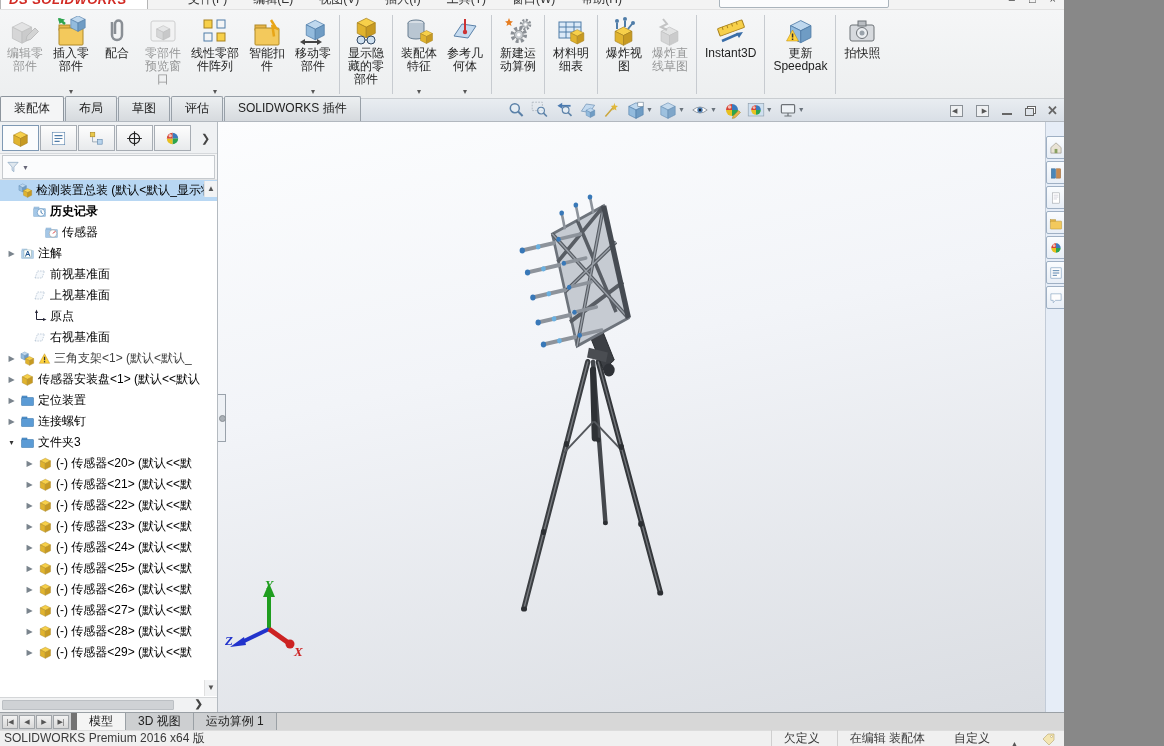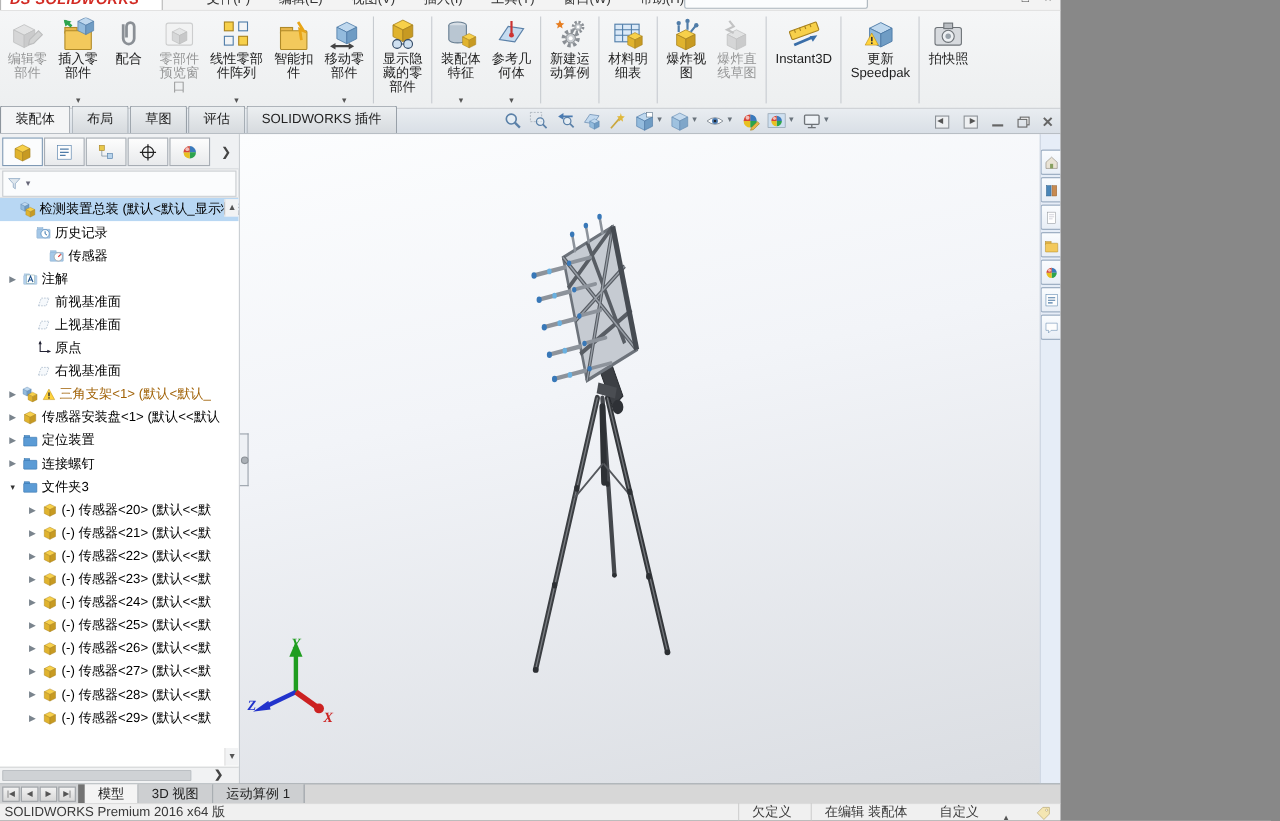--- a/index.html
+++ b/index.html
@@ -1,17 +1,17 @@
 <!DOCTYPE html>
 <html><head>
 <meta charset="utf-8">
 <style>
   html,body{margin:0;padding:0;background:#888;}
   *{box-sizing:border-box;}
-  #app{width:964px;height:746px;position:relative;background:#f0f1f2;overflow:hidden;
+  #app{width:1064px;height:746px;position:relative;background:#f0f1f2;overflow:hidden;
        font-family:"Liberation Sans",sans-serif;display:flex;flex-direction:column;}
 
   
   .titlebar{height:10px;background:#f3f3f3;overflow:hidden;position:relative;flex:0 0 auto;border-bottom:1px solid #e2e2e2;}
   .tb-inner{display:flex;align-items:center;height:24px;margin-top:-13px;}
   .logo-box{width:148px;height:24px;background:#fff;border:1px solid #b5b5b5;display:flex;align-items:center;padding-left:8px;flex:0 0 auto;}
   .logo-text{color:#d22a23;font-weight:bold;font-style:italic;font-size:13px;letter-spacing:.5px;white-space:nowrap;}
   .menu-items{display:flex;gap:26px;margin-left:40px;font-size:12px;color:#333;white-space:nowrap;}
   .tb-search{margin-left:auto;margin-right:120px;width:170px;height:17px;border:1px solid #aab4bc;background:#fbfcfd;border-radius:2px;}
   .tb-win{display:flex;gap:14px;margin-right:8px;color:#444;font-size:11px;}
@@ -58,21 +58,21 @@
   .filterrow{height:24px;margin:1px 2px 0 2px;border:1px solid #c6cace;background:#fbfcfd;display:flex;align-items:center;padding-left:3px;gap:2px;}
   .filterrow svg{width:14px;height:14px;}
   .fcaret{font-size:7px;color:#667;}
   .tree{flex:1 1 auto;background:#fff;position:relative;overflow:hidden;font-size:12px;color:#000;border-top:1px solid #e0e2e4;}
   .trow{height:21px;display:flex;align-items:center;gap:3px;white-space:nowrap;overflow:hidden;padding-left:4px;}
   .exp{width:11px;flex:0 0 auto;color:#7a848d;font-size:8px;text-align:center;}
   .exp.e{color:#333;}
   .tico{width:15px;height:15px;flex:0 0 auto;}
   .wico{width:13px;height:13px;flex:0 0 auto;}
   .trow.sel{background:#b8d7f3;}
-  .trow.warn-text .tlabel{color:#a16207;}
+  .trow.warn-text .tlabel{color:#404040;}
   .vscroll-up{position:absolute;top:1px;right:0;width:13px;height:16px;background:#f2f3f4;color:#555;font-size:8px;text-align:center;line-height:16px;border-left:1px solid #e0e0e0;}
   .vscroll-dn{position:absolute;bottom:1px;right:0;width:13px;height:16px;background:#f2f3f4;color:#555;font-size:8px;text-align:center;line-height:16px;border-left:1px solid #e0e0e0;}
   .hscroll{height:15px;flex:0 0 auto;background:#f1f2f3;border-top:1px solid #d4d6d8;position:relative;}
   .hthumb{position:absolute;left:2px;top:2px;width:172px;height:10px;background:#cfd2d5;border:1px solid #bcc0c4;border-radius:1px;}
   .harrow{position:absolute;right:14px;top:0px;font-size:10px;color:#444;font-weight:bold;}
 
   
   .split-handle{position:absolute;left:218px;top:272px;width:8px;height:48px;background:#eef1f5;border:1px solid #9aa2ab;border-left:none;z-index:5;}
   .split-handle::after{content:"";position:absolute;left:1px;top:20px;width:5px;height:5px;border-radius:50%;background:#aab0b6;border:1px solid #8a9096;}
 
@@ -532,21 +532,21 @@
       </div>
       <div class="tree">
         <div class="trow sel">
           <span class="exp"></span>
           <svg class="tico" viewBox="0 0 30 30">
               <use href="#cubeB" transform="scale(.62)"></use>
               <use href="#cubeY" transform="translate(9,9) scale(.68)"></use>
             </svg>
           <span class="tlabel">检测装置总装  (默认&lt;默认_显示状态</span>
         </div>
-        <div class="trow" style="padding-left:18px;">
+        <div class="trow" style="padding-left:18px;font-weight:bold;">
           <span class="exp"></span>
           <svg class="tico" viewBox="0 0 30 30">
               <use href="#folderB" opacity=".55"></use>
               <circle cx="18" cy="17" r="7.5" fill="#fff" stroke="#2f6ea8"></circle>
               <path d="M18,12.5 v4.5 l3.5,2.5" stroke="#2f6ea8" fill="none" stroke-width="1.8"></path>
             </svg>
           <span class="tlabel">历史记录</span>
         </div>
         <div class="trow" style="padding-left:30px;">
           <span class="exp"></span>

